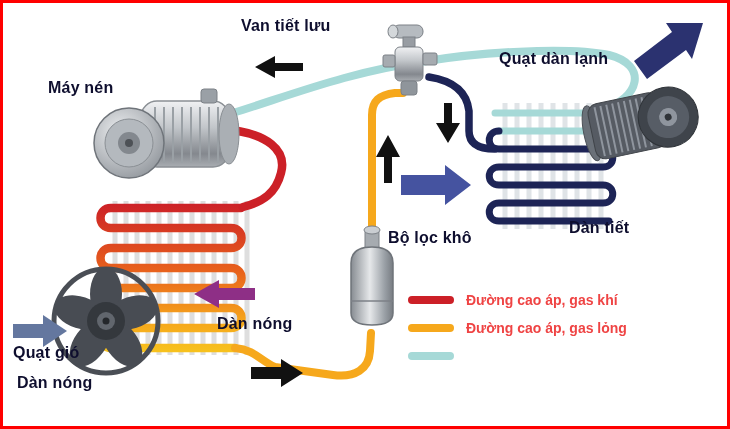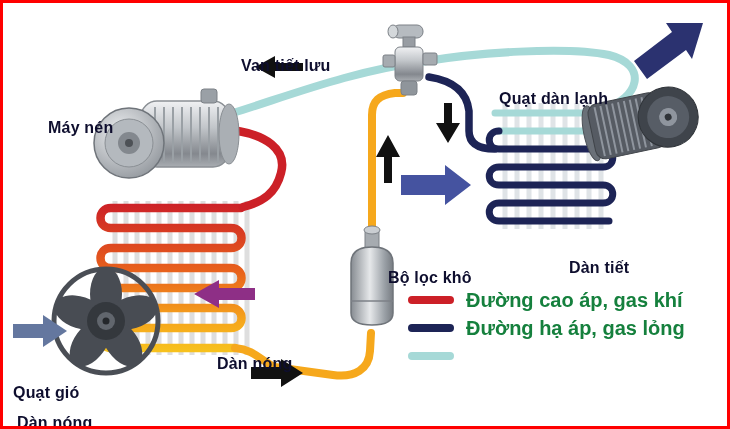--- a/index.html
+++ b/index.html
@@ -4,26 +4,26 @@
 <style>
   html,body{margin:0;padding:0;background:#fff;}
   .canvas{
     position:relative;width:730px;height:429px;box-sizing:border-box;
     background:#ffffff;border:3px solid #ff0000;overflow:hidden;
     font-family:"Liberation Sans",sans-serif;
   }
   .canvas svg{position:absolute;left:0;top:0;}
   .lbl{
     position:absolute;font-weight:bold;font-size:16px;color:#0e0e2e;
-    white-space:nowrap;letter-spacing:.2px;margin-top:40px;
+    white-space:nowrap;letter-spacing:.2px;
   }
   .legend{position:absolute;left:405px;top:283px;}
   .legend-row{display:flex;align-items:center;height:28px;}
   .sw{display:inline-block;width:46px;height:8px;border-radius:4px;margin-right:12px;flex:0 0 auto;}
-  .legend-label{font-weight:bold;font-size:20px;color:#15803d;white-space:nowrap;}
+  .legend-label{font-weight:bold;font-size:14px;color:#ef4444;white-space:nowrap;}
 </style>
 </head>
 <body>
 
 <div class="canvas">
 
   <svg width="730" height="429" viewBox="0 0 730 429">
     <defs>
       <linearGradient id="condGrad" x1="0" y1="200" x2="0" y2="350" gradientUnits="userSpaceOnUse">
         <stop offset="0" stop-color="#cc2027"></stop>
@@ -149,21 +149,21 @@
   <div class="lbl" style="left:214px;top:312px">Dàn nóng</div>
   <div class="lbl" style="left:10px;top:341px">Quạt gió</div>
   <div class="lbl" style="left:14px;top:371px">Dàn nóng</div>
 
   <div class="legend">
     <div class="legend-row">
       <span class="sw" style="background: rgb(204, 32, 39);"></span>
       <span class="legend-label">Đường cao áp, gas khí</span>
     </div>
     <div class="legend-row">
-      <span class="sw" style="background: rgb(29, 36, 86);"></span>
-      <span class="legend-label">Đường hạ áp, gas lỏng</span>
+      <span class="sw" style="background: rgb(246, 168, 28);"></span>
+      <span class="legend-label">Đường cao áp, gas lỏng</span>
     </div>
     <div class="legend-row">
       <span class="sw" style="background: rgb(166, 217, 215);"></span>
     </div>
   </div>
 
 </div>
 
 </body></html>

